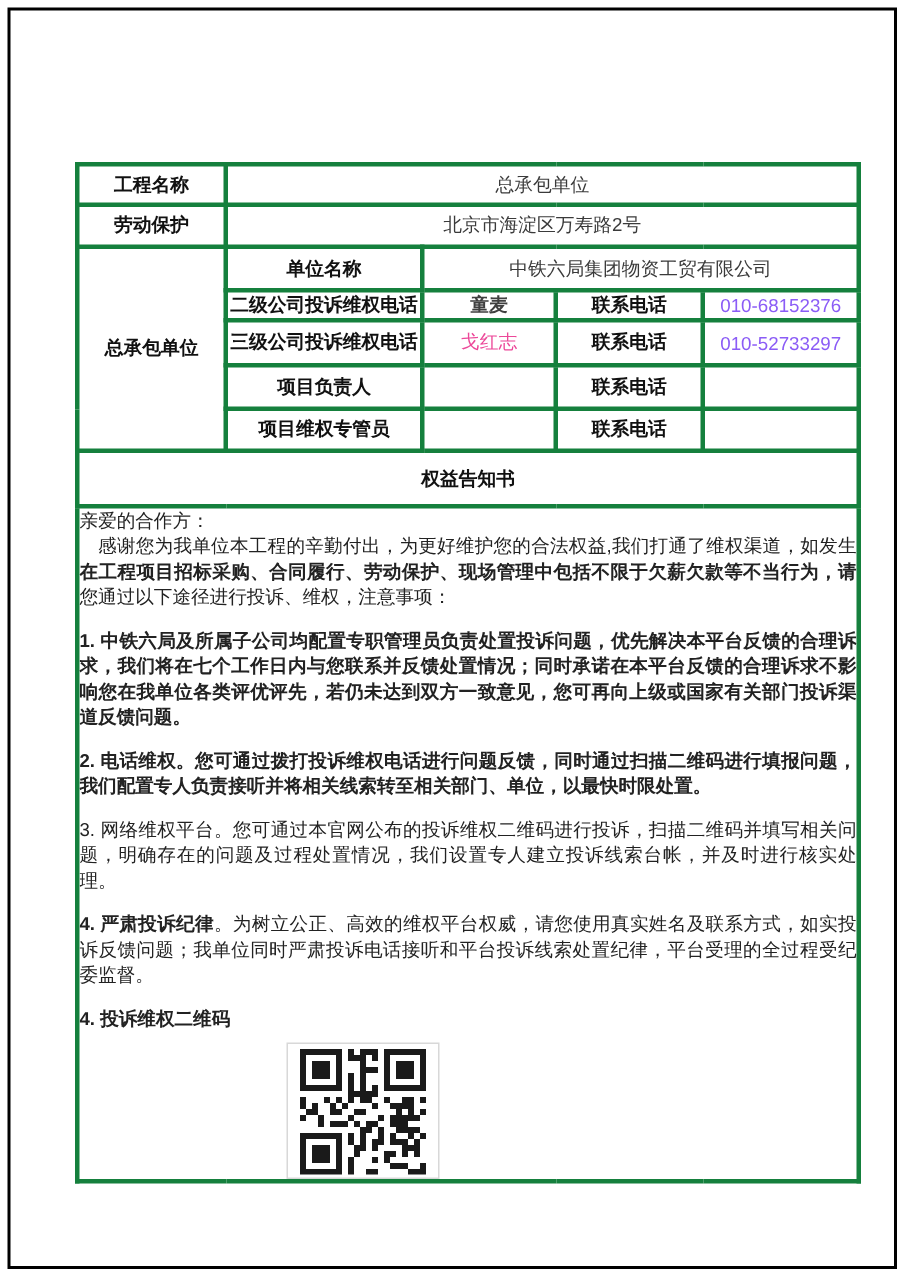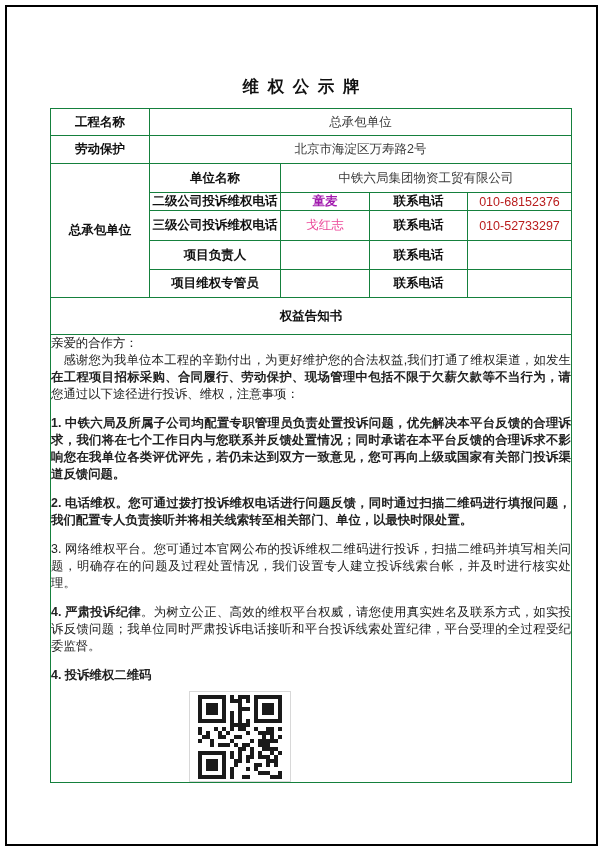--- a/index.html
+++ b/index.html
@@ -3,42 +3,41 @@
 <meta charset="utf-8">
 <style>
   html,body{margin:0;padding:0;background:#fff;}
   .page{position:relative;width:604px;height:852px;background:#fff;overflow:hidden;
         font-family:"Liberation Sans","DejaVu Sans",sans-serif;color:#1a1a1a;}
   .outer-border{position:absolute;left:5px;top:5px;right:6px;bottom:6px;border:2.5px solid #000;}
   .doc-title{position:absolute;top:76px;left:0;width:100%;text-align:center;
              font-size:16.5px;font-weight:bold;letter-spacing:2px;color:#111;}
   table.info{position:absolute;left:50px;top:108px;width:521px;height:644px;
              border-collapse:collapse;table-layout:fixed;}
-  table.info td{border:1px solid #15803d;text-align:center;vertical-align:middle;
+  table.info td{border:3px solid #15803d;text-align:center;vertical-align:middle;
                 font-size:12.5px;padding:0;overflow:hidden;}
   .lbl{font-weight:bold;color:#111;}
   .val{color:#3a3a3a;}
   .val-gray{color:#ec4899;}
-  .val-bold{font-weight:bold;color:#a21caf;}
-  .phone{font-size:12px;color:#b91c1c;}
+  .val-bold{font-weight:bold;color:#404040;}
+  .phone{font-size:12px;color:#8b5cf6;}
   td.notice-hdr{font-size:14px;font-weight:bold;color:#111;}
   td.notice-cell{vertical-align:top;text-align:left;padding:7px 7px 0 7px;}
   .notice-cell p{margin:0;font-size:12.4px;line-height:17px;color:#222;text-align:justify;}
   .notice-cell p.para{margin-top:12px;}
   .notice-cell p.indent{text-indent:1em;}
   .qr-box{width:100px;height:89px;margin:7px 0 0 138px;border:1px solid #d8d8d8;
           display:flex;align-items:center;justify-content:center;background:#fff;}
 </style>
 </head>
 <body>
 
 <div class="page">
   <div class="outer-border"></div>
 
-  <div class="doc-title">维 权 公 示 牌</div>
 
   <table class="info">
     <colgroup>
       <col style="width:99px">
         <col style="width:131px">
         <col style="width:89px">
       <col style="width:98px">
         <col style="width:104px">
     </colgroup>
     <tbody>

